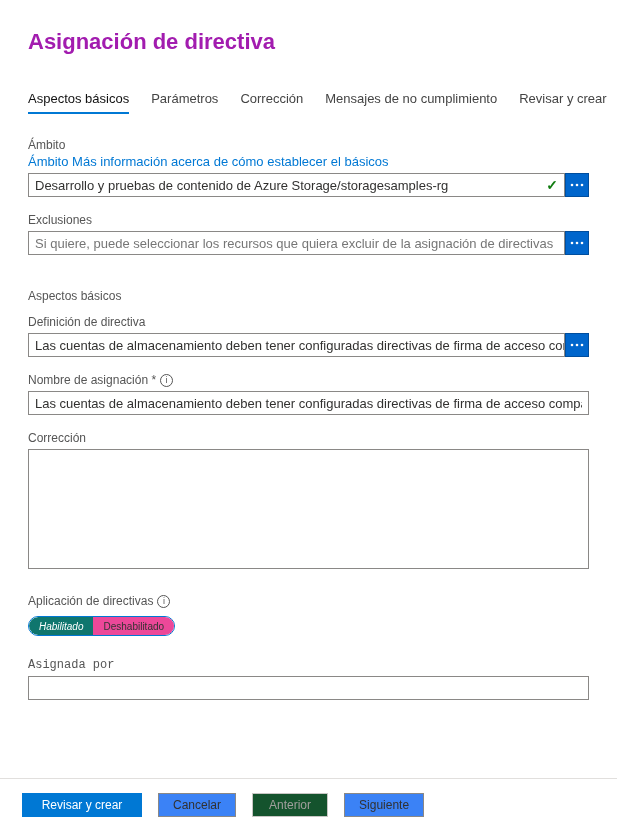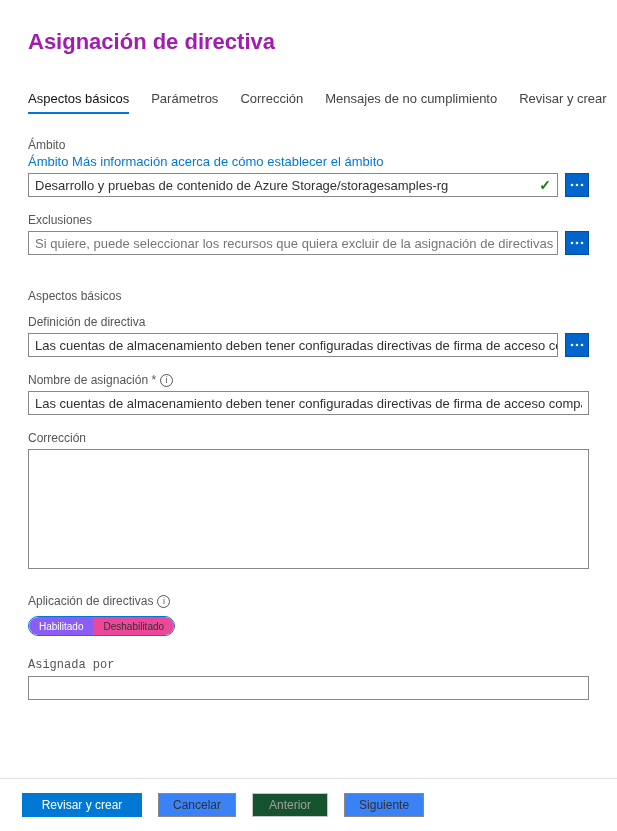--- a/index.html
+++ b/index.html
@@ -71,21 +71,21 @@
     height: 13px;
     border: 1px solid #555;
     border-radius: 50%;
     font-size: 9px;
     color: #555;
     cursor: pointer;
   }
   .field-row {
     display: flex;
     align-items: stretch;
-    gap: 7px;
+    gap: 0;
     justify-content: space-between;
   }
   .picker {
     flex: 1;
     border: 1px solid #8a8886;
     height: 24px;
     display: flex;
     align-items: center;
     padding: 0 6px;
     font-size: 13px;
@@ -152,23 +152,24 @@
   .toggle-seg {
     padding: 0 10px;
     font-size: 10px;
     display: flex;
     align-items: center;
     cursor: pointer;
     background: #ec4899;
     color: #333;
   }
   .toggle-seg.active {
-    background: #8b5cf6;
+    background: #0f766e;
     color: #fff;
     border-radius: 12px 0 0 12px;
+    font-style: italic;
   }
   .footer {
     position: absolute;
     left: 0;
     right: 0;
     bottom: 0;
     padding: 14px 22px;
     border-top: 1px solid #e1dfdd;
     display: flex;
     gap: 16px;
@@ -207,21 +208,21 @@
   <div class="tab active">Aspectos básicos</div>
   <div class="tab">Parámetros</div>
   <div class="tab">Corrección</div>
   <div class="tab">Mensajes de no cumplimiento</div>
   <div class="tab">Revisar y crear</div>
 </div>
 
 <div class="form-area">
 
   <div class="section-label sect1-spacer">Ámbito</div>
-  <div class="link-text">Ámbito Más información acerca de cómo establecer el ámbito</div>
+  <div class="link-text">Ámbito Más información acerca de cómo establecer el básicos</div>
   <div class="field-row">
     <div class="picker">
       <span>Desarrollo y pruebas de contenido de Azure Storage/storagesamples-rg</span>
       <span class="check">✓</span>
     </div>
     <div class="ell-btn">
       <svg viewBox="0 0 14 4">
           <circle cx="2" cy="2" r="1.3" fill="#fff"></circle>
           <circle cx="7" cy="2" r="1.3" fill="#fff"></circle>
           <circle cx="12" cy="2" r="1.3" fill="#fff"></circle>

